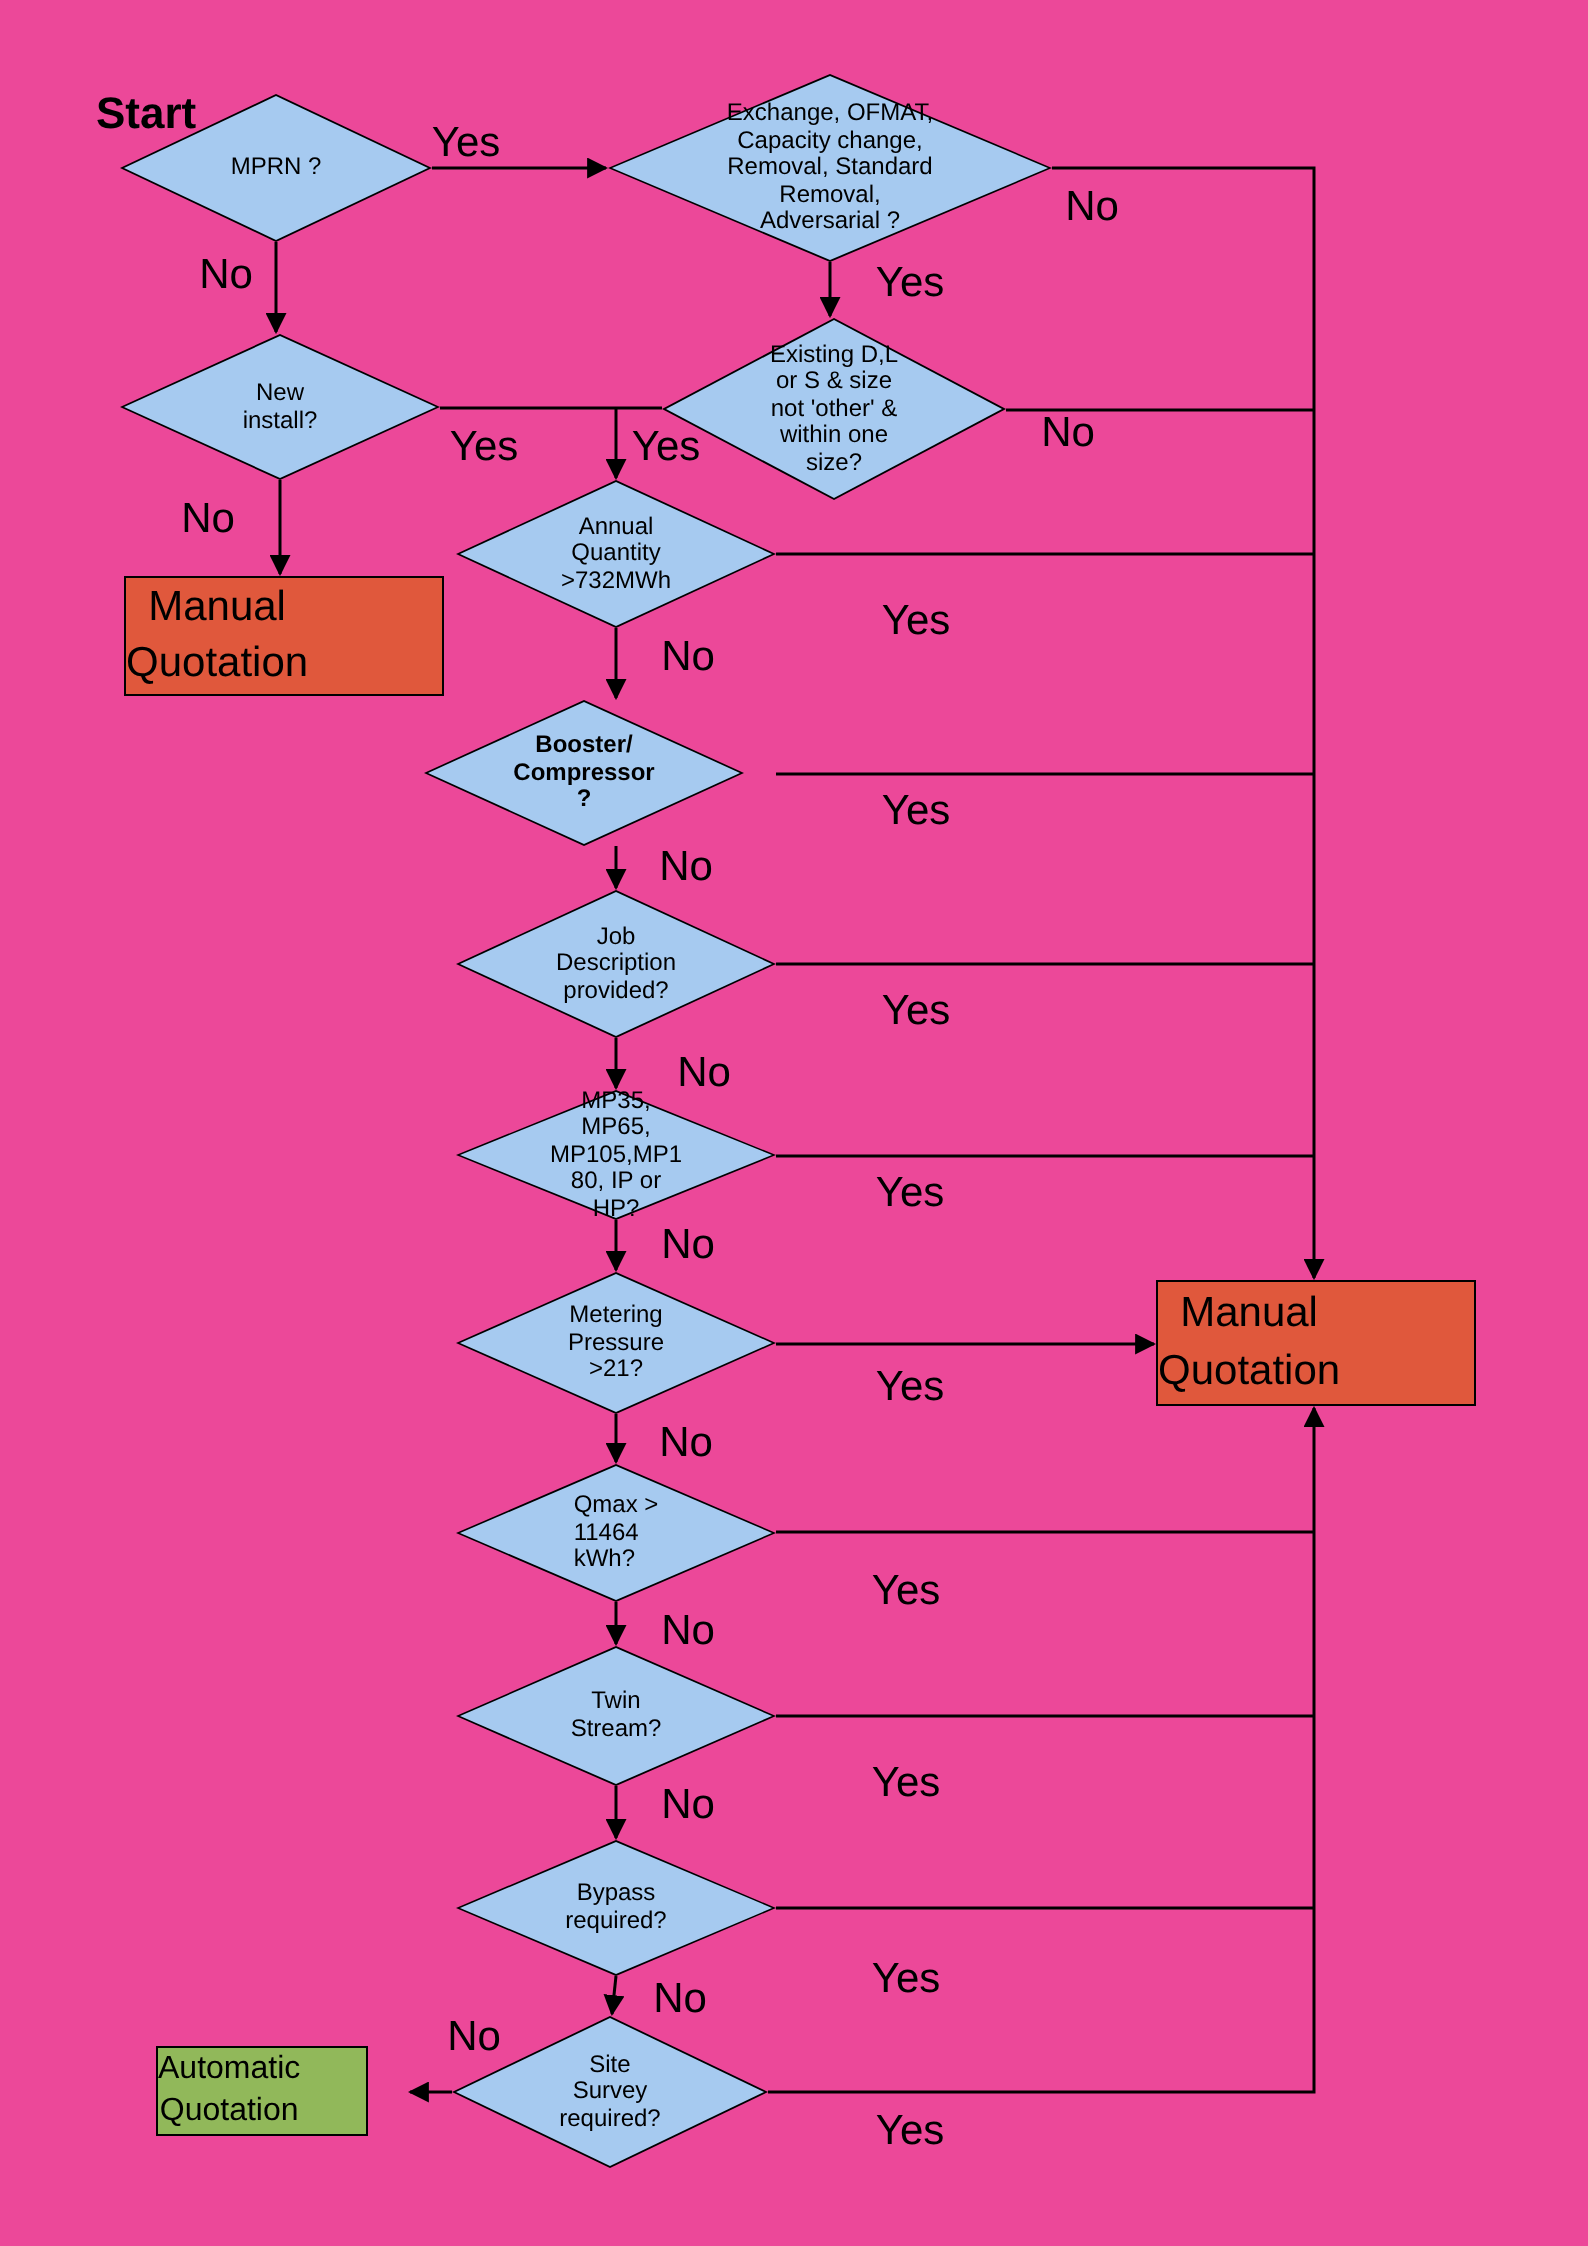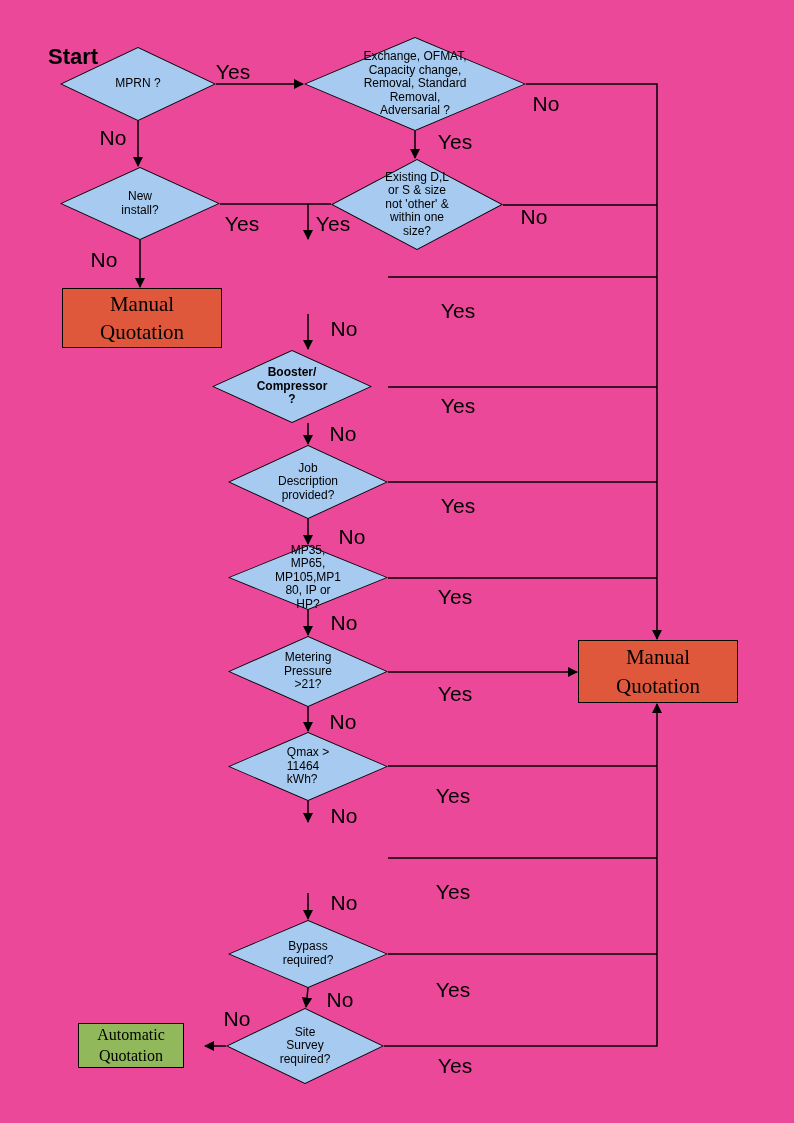--- a/index.html
+++ b/index.html
@@ -16,22 +16,22 @@
   .wire{stroke:var(--line);stroke-width:1.5;fill:none;}
   .start-label{position:absolute;font-size:22px;font-weight:bold;z-index:3;}
   .diamond{position:absolute;display:flex;align-items:center;justify-content:center;
     text-align:center;font-size:12px;line-height:1.13;white-space:pre-line;z-index:2;}
   .diamond::before{content:"";position:absolute;inset:0;background:var(--line);
     clip-path:polygon(50% 0,100% 50%,50% 100%,0 50%);z-index:0;}
   .diamond::after{content:"";position:absolute;inset:1px 2px;background:var(--decision);
     clip-path:polygon(50% 0,100% 50%,50% 100%,0 50%);z-index:1;}
   .diamond>span{position:relative;z-index:2;display:block;}
   .diamond.align-left>span{text-align:left;}
-  .box{position:absolute;display:flex;align-items:center;justify-content:center;
-    text-align:center;border:1px solid var(--line);white-space:pre-line;z-index:2;font-family:Liberation Serif, serif;}
+  .box{position:absolute;display:flex;align-items:center;justify-content:flex-start;
+    text-align:center;border:1px solid var(--line);white-space:pre-line;z-index:2;}
   .box.manual{background:var(--manual);font-size:21px;line-height:1.35;}
   .box.auto{background:var(--auto);font-size:16px;line-height:1.3;}
   .elabel{position:absolute;transform:translate(-50%,-50%);font-size:21px;z-index:3;white-space:nowrap;}
 </style>
 </head>
 <body>
 
 <div class="page">
 
   <svg class="wires" width="794" height="1123" viewBox="0 0 794 1123">
@@ -82,20 +82,23 @@
 
   <div class="diamond" style="left:331px;top:159px;width:172px;height:91px;"><span>Existing D,L
 or S &amp; size
 not 'other' &amp;
 within one
 size?</span></div>
 
   <div class="diamond" style="left:60px;top:167px;width:160px;height:73px;"><span>New
 install?</span></div>
 
+  <div class="diamond" style="left:228px;top:240px;width:160px;height:74px;"><span>Annual
+Quantity
+&gt;732MWh</span></div>
 
   <div class="diamond" style="left:212px;top:350px;width:160px;height:73px;font-weight:bold;"><span>Booster/
 Compressor
 ?</span></div>
 
   <div class="diamond" style="left:228px;top:445px;width:160px;height:74px;"><span>Job
 Description
 provided?</span></div>
 
   <div class="diamond" style="left:228px;top:545px;width:160px;height:65px;"><span>MP35,
@@ -105,20 +108,22 @@
 HP?</span></div>
 
   <div class="diamond" style="left:228px;top:636px;width:160px;height:71px;"><span>Metering
 Pressure
 &gt;21?</span></div>
 
   <div class="diamond align-left" style="left:228px;top:732px;width:160px;height:69px;"><span>Qmax &gt;
 11464
 kWh?</span></div>
 
+  <div class="diamond" style="left:228px;top:823px;width:160px;height:70px;"><span>Twin
+Stream?</span></div>
 
   <div class="diamond" style="left:228px;top:920px;width:160px;height:68px;"><span>Bypass
 required?</span></div>
 
   <div class="diamond" style="left:226px;top:1008px;width:158px;height:76px;"><span>Site
 Survey
 required?</span></div>
 
   <div class="box manual" style="left:62px;top:288px;width:160px;height:60px;"><span>Manual
 Quotation</span></div>

